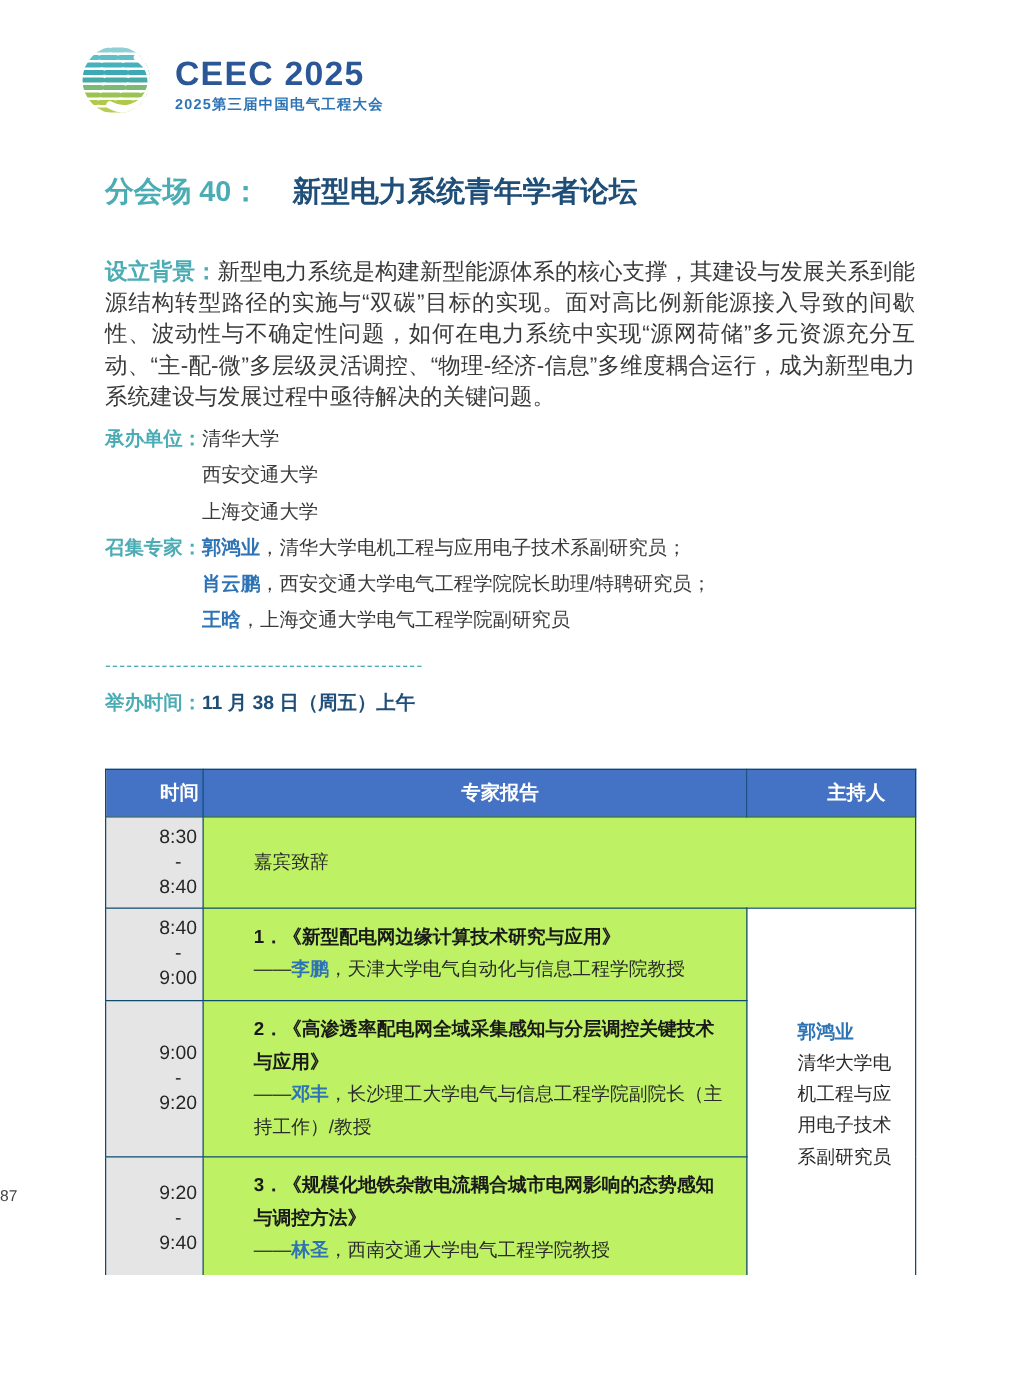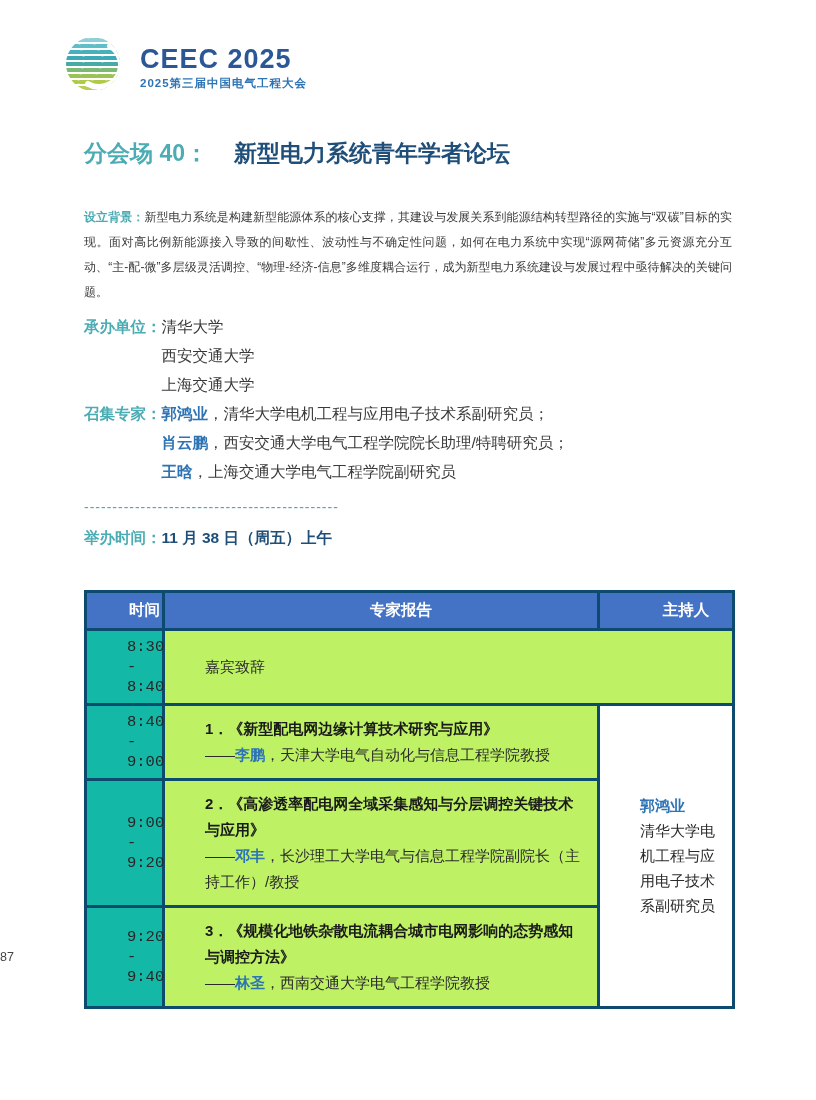--- a/index.html
+++ b/index.html
@@ -47,21 +47,21 @@
     line-height: 1.3;
   }
   .teal { color: #4bacb4; }
   .navy { color: #1f4e79; margin-left: 26px; }
   .label-teal { color: #4bacb4; font-weight: bold; }
   .name-blue { color: #2e74b5; font-weight: bold; }
   .bold-navy { color: #1f4e79; font-weight: bold; }
 
   .background-para {
     margin-top: 36px;
-    font-size: 12px;
+    font-size: 18px;
     line-height: 25px;
     text-align: justify;
   }
   .info-row {
     display: flex;
     align-items: flex-start;
     font-size: 15.5px;
     line-height: 29px;
   }
   .info-row.first { margin-top: 7px; }
@@ -88,39 +88,39 @@
     margin-top: 38px;
     width: 648px;
     border-collapse: collapse;
     table-layout: fixed;
     font-size: 15px;
   }
   table.schedule col.c-time { width: 78px; }
   table.schedule col.c-report { width: 435px; }
   table.schedule col.c-mod { width: 135px; }
   table.schedule th, table.schedule td {
-    border: 3px solid #0c4a6e;
+    border: 1px solid #0c4a6e;
     vertical-align: middle;
     padding-left: 40px;
   }
   table.schedule thead th {
     background: #4472c4;
     color: #ffffff;
     font-weight: bold;
     height: 38px;
     text-align: center;
     font-size: 15.5px;
   }
   td.time-cell {
-    background: #14b8a6;
+    background: #e5e5e5;
+    text-align: center;
     color: #262626;
     font-size: 15.5px;
     line-height: 20px;
     padding: 6px 2px;
-    font-family: Liberation Mono, monospace;
   }
   td.report-cell {
     background: #bef264;
     padding: 10px 12px;
     line-height: 26px;
     color: #2b2b2b;
   }
   td.report-cell .report-title { font-weight: bold; color: #1a1a1a; }
   td.report-cell.plain { font-weight: normal; }
   td.moderator-cell {

